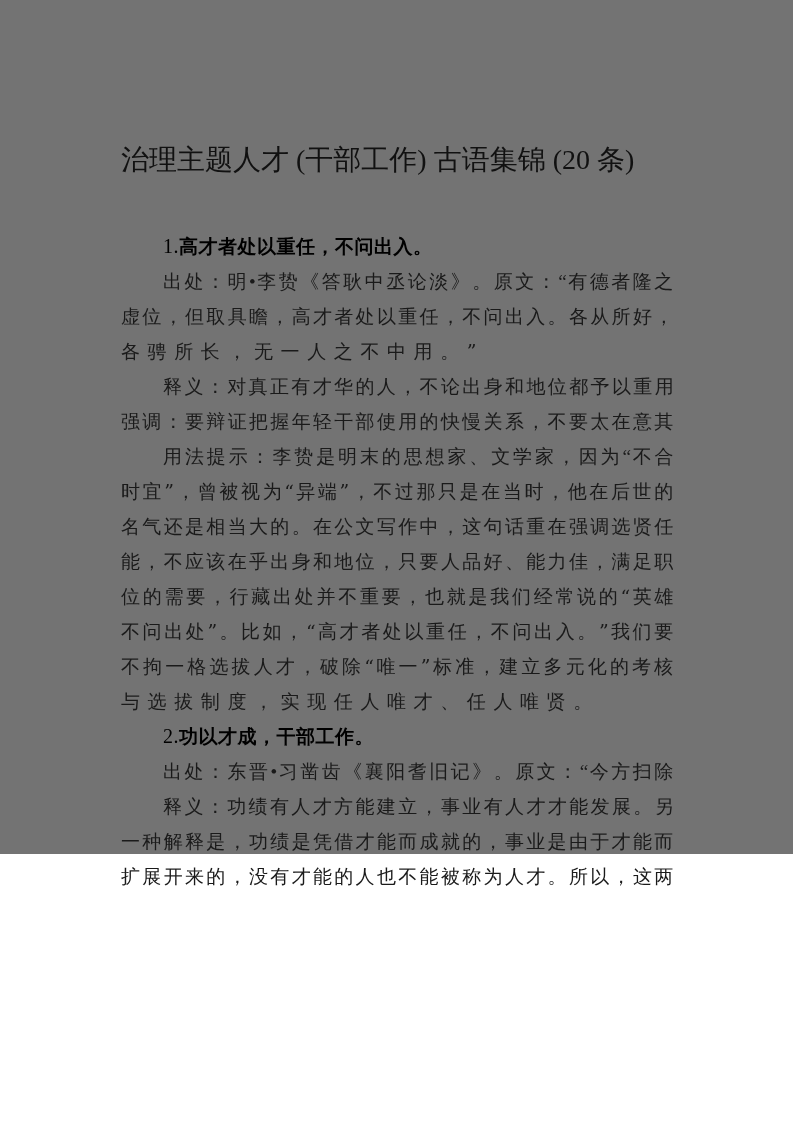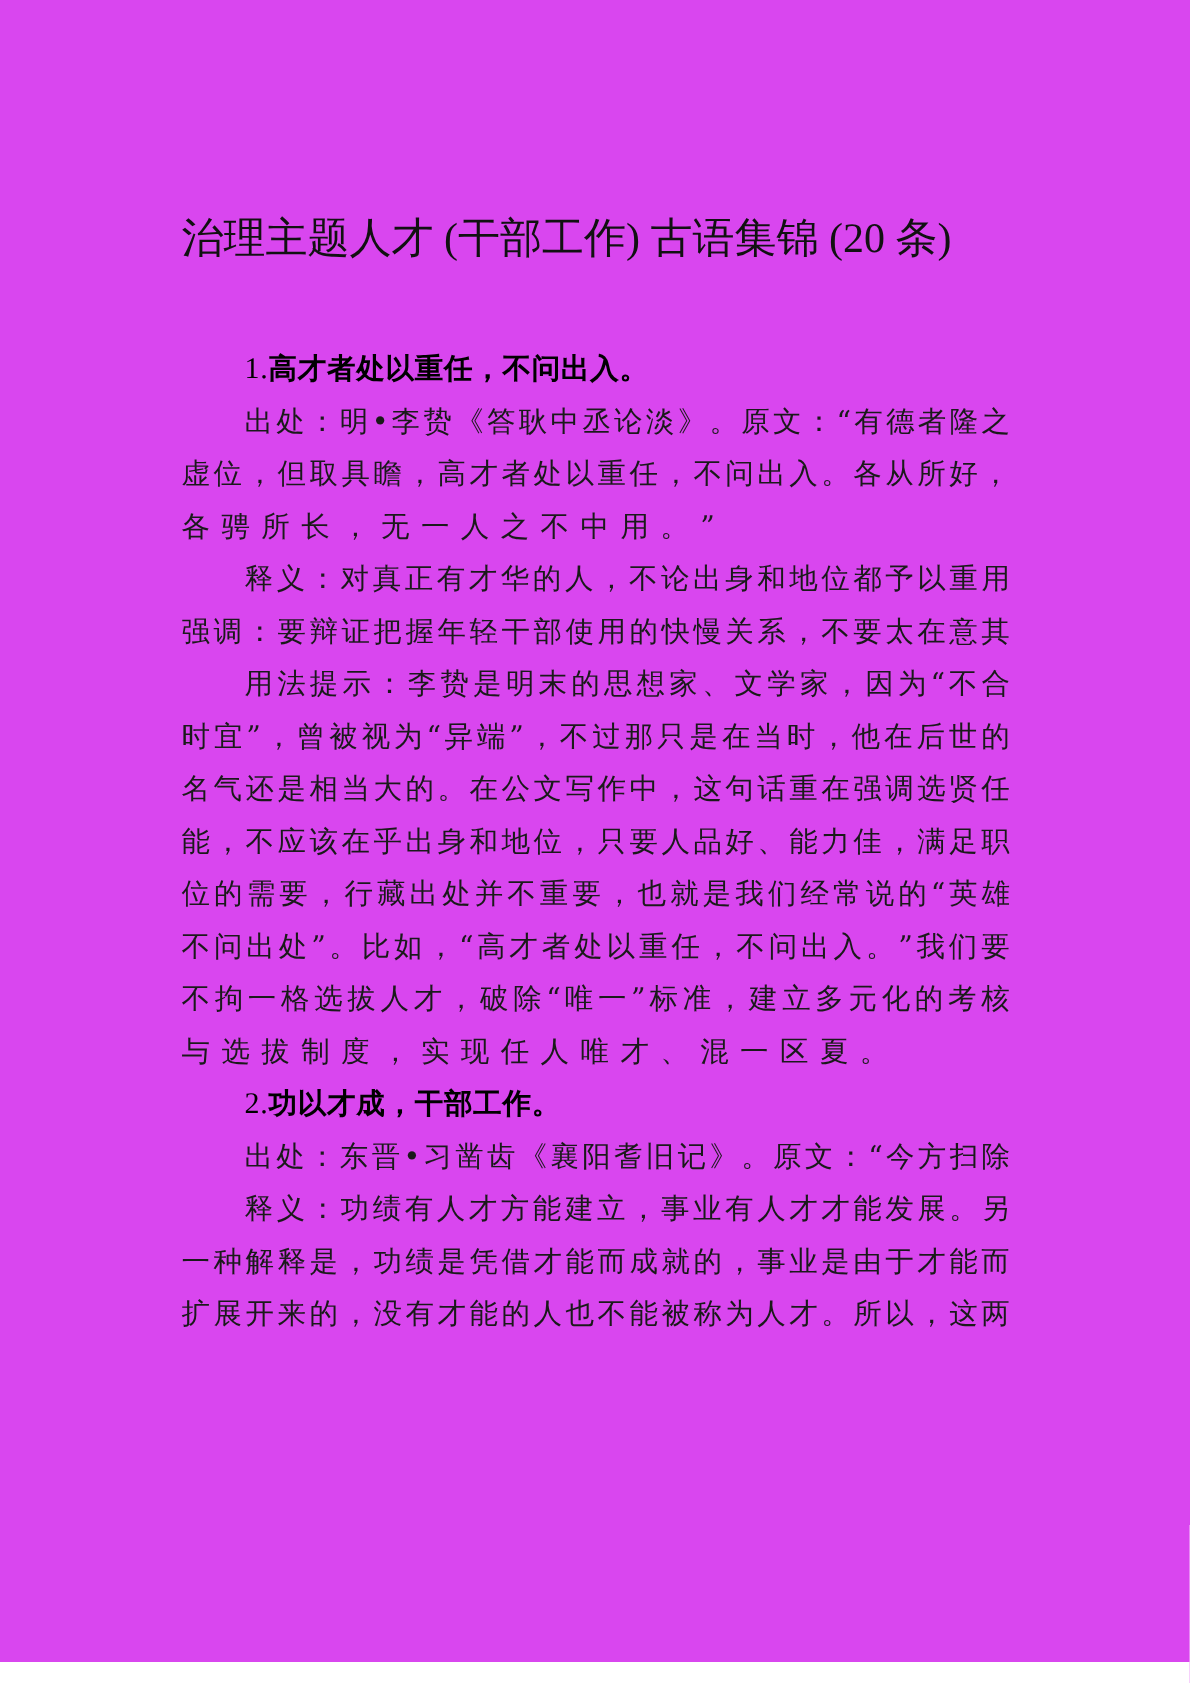--- a/index.html
+++ b/index.html
@@ -12,22 +12,22 @@
     height: 1122px;
     position: relative;
     overflow: hidden;
     font-family: "DejaVu Serif", "Liberation Serif", serif;
     color: #111111;
   }
   .page {
     position: absolute;
     left: 0; top: 0;
     width: 793px;
-    height: 1108px;
-    background: #d946ef;
+    height: 854px;
+    background: #737373;
   }
   .title {
     position: absolute;
     left: 121px;
     top: 140px;
     width: 560px;
     height: 40px;
     font-family: "Liberation Serif", "DejaVu Serif", serif;
     font-size: 28px;
     line-height: 40px;
@@ -49,20 +49,21 @@
     text-align: justify;
     text-align-last: justify;
     color: #1a1a1a;
   }
   .line.last {
     text-align-last: left;
     letter-spacing: 7.6px;
   }
   .line.indent {
     padding-left: 42px;
+    font-family: Liberation Serif, serif;
   }
   .line.heading {
     font-family: "DejaVu Sans", "Liberation Sans", sans-serif;
     font-weight: bold;
     font-size: 19px;
     text-align-last: left;
     letter-spacing: 0.5px;
     color: #000;
   }
   .line.heading .num {
@@ -89,21 +90,21 @@
     <div class="line indent" style="white-space: normal; overflow: hidden; word-spacing: -4px;"><span>释</span> <span>义</span> <span>：</span> <span>对</span> <span>真</span> <span>正</span> <span>有</span> <span>才</span> <span>华</span> <span>的</span> <span>人</span> <span>，</span> <span>不</span> <span>论</span> <span>出</span> <span>身</span> <span>和</span> <span>地</span> <span>位</span> <span>都</span> <span>予</span> <span>以</span> <span>重</span> <span>用</span> </div>
     <div class="line" style="white-space: normal; overflow: hidden; word-spacing: -4px;"><span>强</span> <span>调</span> <span>：</span> <span>要</span> <span>辩</span> <span>证</span> <span>把</span> <span>握</span> <span>年</span> <span>轻</span> <span>干</span> <span>部</span> <span>使</span> <span>用</span> <span>的</span> <span>快</span> <span>慢</span> <span>关</span> <span>系</span> <span>，</span> <span>不</span> <span>要</span> <span>太</span> <span>在</span> <span>意</span> <span>其</span></div>
 
     <div class="line indent" style="white-space: normal; overflow: hidden; word-spacing: -4px;"><span>用</span> <span>法</span> <span>提</span> <span>示</span> <span>：</span> <span>李</span> <span>贽</span> <span>是</span> <span>明</span> <span>末</span> <span>的</span> <span>思</span> <span>想</span> <span>家</span> <span>、</span> <span>文</span> <span>学</span> <span>家</span> <span>，</span> <span>因</span> <span>为</span> <span>“</span> <span>不</span> <span>合</span></div>
     <div class="line" style="white-space: normal; overflow: hidden; word-spacing: -4px;"><span>时</span> <span>宜</span> <span>”</span> <span>，</span> <span>曾</span> <span>被</span> <span>视</span> <span>为</span> <span>“</span> <span>异</span> <span>端</span> <span>”</span> <span>，</span> <span>不</span> <span>过</span> <span>那</span> <span>只</span> <span>是</span> <span>在</span> <span>当</span> <span>时</span> <span>，</span> <span>他</span> <span>在</span> <span>后</span> <span>世</span> <span>的</span></div>
     <div class="line" style="white-space: normal; overflow: hidden; word-spacing: -4px;"><span>名</span> <span>气</span> <span>还</span> <span>是</span> <span>相</span> <span>当</span> <span>大</span> <span>的</span> <span>。</span> <span>在</span> <span>公</span> <span>文</span> <span>写</span> <span>作</span> <span>中</span> <span>，</span> <span>这</span> <span>句</span> <span>话</span> <span>重</span> <span>在</span> <span>强</span> <span>调</span> <span>选</span> <span>贤</span> <span>任</span></div>
     <div class="line" style="white-space: normal; overflow: hidden; word-spacing: -4px;"><span>能</span> <span>，</span> <span>不</span> <span>应</span> <span>该</span> <span>在</span> <span>乎</span> <span>出</span> <span>身</span> <span>和</span> <span>地</span> <span>位</span> <span>，</span> <span>只</span> <span>要</span> <span>人</span> <span>品</span> <span>好</span> <span>、</span> <span>能</span> <span>力</span> <span>佳</span> <span>，</span> <span>满</span> <span>足</span> <span>职</span></div>
     <div class="line" style="white-space: normal; overflow: hidden; word-spacing: -4px;"><span>位</span> <span>的</span> <span>需</span> <span>要</span> <span>，</span> <span>行</span> <span>藏</span> <span>出</span> <span>处</span> <span>并</span> <span>不</span> <span>重</span> <span>要</span> <span>，</span> <span>也</span> <span>就</span> <span>是</span> <span>我</span> <span>们</span> <span>经</span> <span>常</span> <span>说</span> <span>的</span> <span>“</span> <span>英</span> <span>雄</span></div>
     <div class="line" style="white-space: normal; overflow: hidden; word-spacing: -4px;"><span>不</span> <span>问</span> <span>出</span> <span>处</span> <span>”</span> <span>。</span> <span>比</span> <span>如</span> <span>，</span> <span>“</span> <span>高</span> <span>才</span> <span>者</span> <span>处</span> <span>以</span> <span>重</span> <span>任</span> <span>，</span> <span>不</span> <span>问</span> <span>出</span> <span>入</span> <span>。</span> <span>”</span> <span>我</span> <span>们</span> <span>要</span></div>
     <div class="line" style="white-space: normal; overflow: hidden; word-spacing: -4px;"><span>不</span> <span>拘</span> <span>一</span> <span>格</span> <span>选</span> <span>拔</span> <span>人</span> <span>才</span> <span>，</span> <span>破</span> <span>除</span> <span>“</span> <span>唯</span> <span>一</span> <span>”</span> <span>标</span> <span>准</span> <span>，</span> <span>建</span> <span>立</span> <span>多</span> <span>元</span> <span>化</span> <span>的</span> <span>考</span> <span>核</span></div>
-    <div class="line last">与选拔制度，实现任人唯才、混一区夏。</div>
+    <div class="line last">与选拔制度，实现任人唯才、任人唯贤。</div>
 
     <div class="line heading indent"><span class="num">2.</span><span>功以才成，干部工作。</span></div>
 
     <div class="line indent" style="white-space: normal; overflow: hidden; word-spacing: -4px;"><span>出</span> <span>处</span> <span>：</span> <span>东</span> <span>晋</span> <span> </span> <span>•</span> <span> </span> <span>习</span> <span>凿</span> <span>齿</span> <span>《</span> <span>襄</span> <span>阳</span> <span>耆</span> <span>旧</span> <span>记</span> <span>》</span> <span>。</span> <span>原</span> <span>文</span> <span>：</span> <span>“</span> <span>今</span> <span>方</span> <span>扫</span> <span>除</span></div>
 
     <div class="line indent" style="white-space: normal; overflow: hidden; word-spacing: -4px;"><span>释</span> <span>义</span> <span>：</span> <span>功</span> <span>绩</span> <span>有</span> <span>人</span> <span>才</span> <span>方</span> <span>能</span> <span>建</span> <span>立</span> <span>，</span> <span>事</span> <span>业</span> <span>有</span> <span>人</span> <span>才</span> <span>才</span> <span>能</span> <span>发</span> <span>展</span> <span>。</span> <span>另</span></div>
     <div class="line" style="white-space: normal; overflow: hidden; word-spacing: -4px;"><span>一</span> <span>种</span> <span>解</span> <span>释</span> <span>是</span> <span>，</span> <span>功</span> <span>绩</span> <span>是</span> <span>凭</span> <span>借</span> <span>才</span> <span>能</span> <span>而</span> <span>成</span> <span>就</span> <span>的</span> <span>，</span> <span>事</span> <span>业</span> <span>是</span> <span>由</span> <span>于</span> <span>才</span> <span>能</span> <span>而</span></div>
     <div class="line" style="white-space: normal; overflow: hidden; word-spacing: -4px;"><span>扩</span> <span>展</span> <span>开</span> <span>来</span> <span>的</span> <span>，</span> <span>没</span> <span>有</span> <span>才</span> <span>能</span> <span>的</span> <span>人</span> <span>也</span> <span>不</span> <span>能</span> <span>被</span> <span>称</span> <span>为</span> <span>人</span> <span>才</span> <span>。</span> <span>所</span> <span>以</span> <span>，</span> <span>这</span> <span>两</span></div>
 
   </div>

